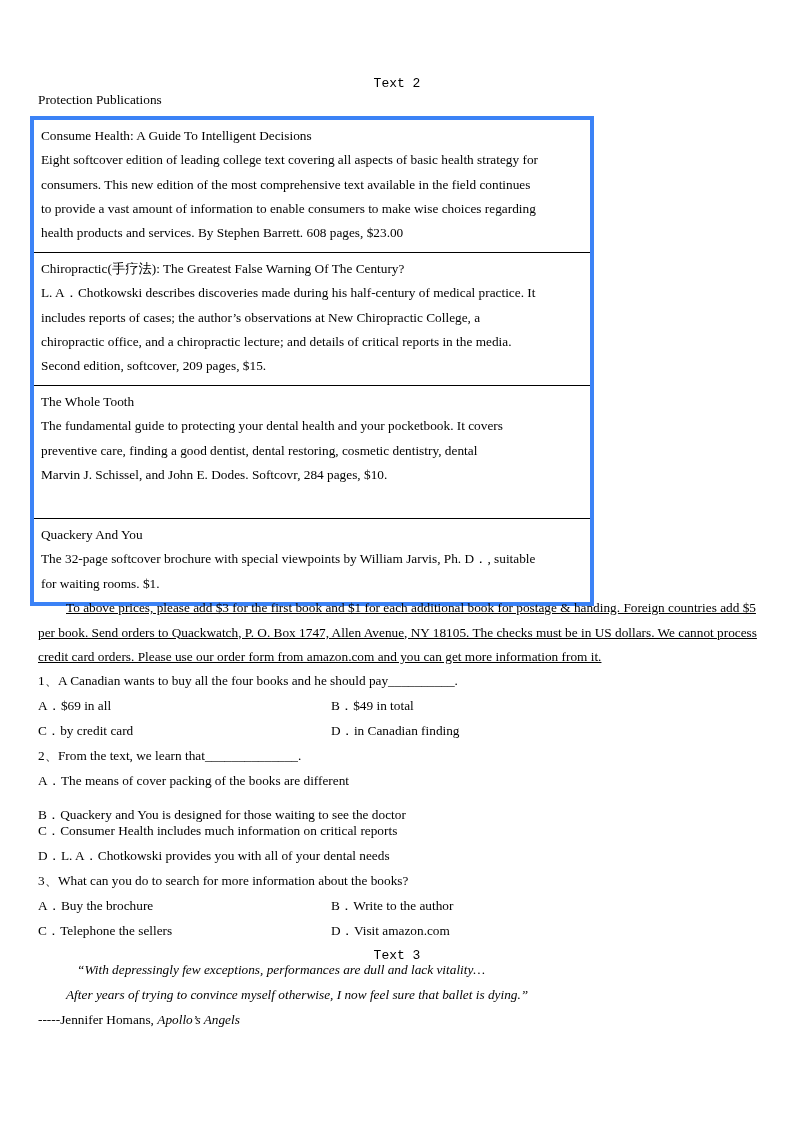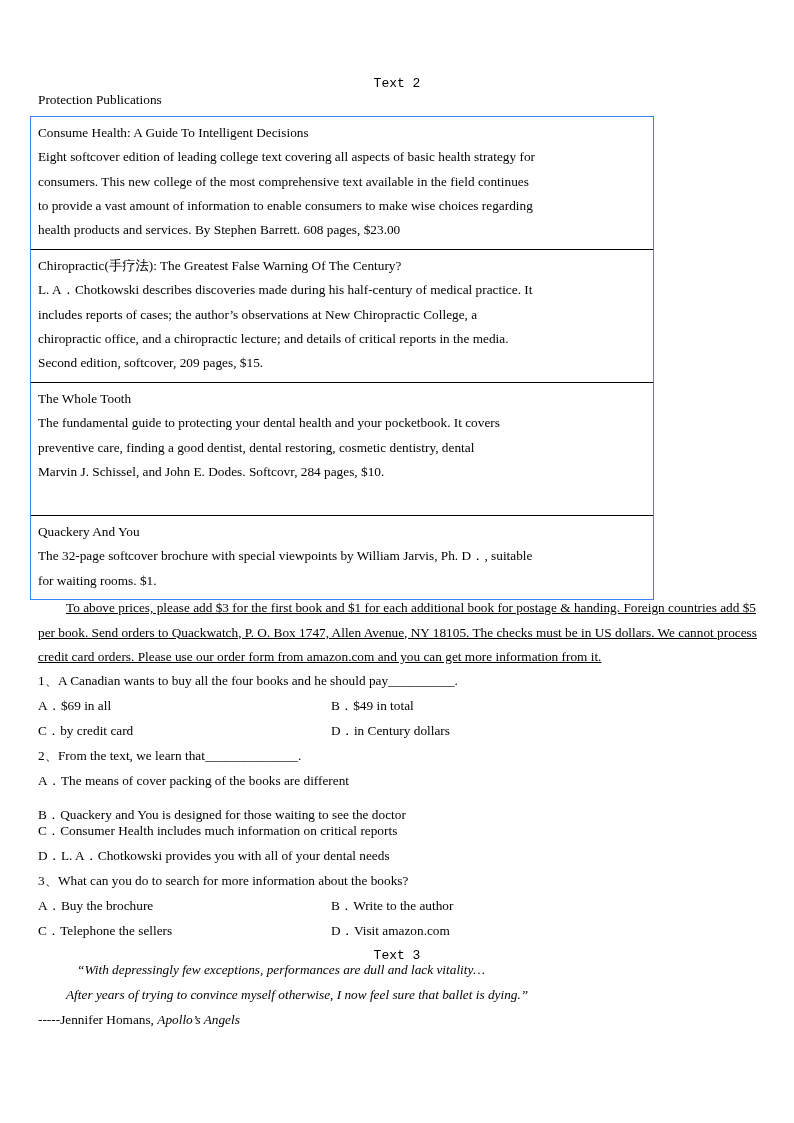--- a/index.html
+++ b/index.html
@@ -8,22 +8,22 @@
       font-family: "Liberation Serif", serif; color: #000; font-size: 13.3px;
     }
     .abs { position: absolute; white-space: nowrap; }
     .mono { font-family: "Liberation Mono", "DejaVu Sans Mono", monospace; font-size: 13px; }
     .section-heading { left: 0; width: 794px; text-align: center; }
     #text2-heading { top: 76px; }
     #text3-heading { top: 948px; }
     #intro-label { left: 38px; top: 92px; }
 
     .table {
-      position: absolute; left: 30px; top: 116px; width: 624px;
-      border: 1px solid #3b82f6; box-sizing: border-box;
+      position: absolute; left: 30px; top: 116px; width: 564px;
+      border: 4px solid #3b82f6; box-sizing: border-box;
     }
     .row { border-top: 1px solid #000; padding: 4px 7px 5px 7px; box-sizing: border-box; }
     .row:first-child { border-top: none; }
     .row .line { line-height: 24.3px; white-space: nowrap; }
     #row-0 { height: 132px; }
     #row-1 { height: 133px; }
     #row-2 { height: 133px; }
     #row-3 { height: 84px; }
 
     .para { left: 38px; width: 720px; line-height: 24.5px; white-space: normal; }
@@ -37,21 +37,21 @@
 </head>
 <body>
 
 <div class="abs mono section-heading" id="text2-heading">Text 2</div>
 <div class="abs" id="intro-label">Protection Publications</div>
 
 <div class="table">
   <div class="row" id="row-0">
     <div class="line">Consume Health: A Guide To Intelligent Decisions</div>
     <div class="line">Eight softcover edition of leading college text covering all aspects of basic health strategy for</div>
-    <div class="line">consumers. This new college of the most comprehensive text available in the field continues</div>
+    <div class="line">consumers. This new edition of the most comprehensive text available in the field continues</div>
     <div class="line">to provide a vast amount of information to enable consumers to make wise choices regarding</div>
     <div class="line">health products and services. By Stephen Barrett. 608 pages, $23.00</div>
   </div>
   <div class="row" id="row-1">
     <div class="line">Chiropractic(手疗法): The Greatest False Warning Of The Century?</div>
     <div class="line">L. A．Chotkowski describes discoveries made during his half-century of medical practice. It</div>
     <div class="line">includes reports of cases; the author’s observations at New Chiropractic College, a</div>
     <div class="line">chiropractic office, and a chiropractic lecture; and details of critical reports in the media.</div>
     <div class="line">Second edition, softcover, 209 pages, $15.</div>
   </div>
@@ -67,21 +67,21 @@
     <div class="line">for waiting rooms. $1.</div>
   </div>
 </div>
 
 <div class="abs para" id="notice">To above prices, please add $3 for the first book and $1 for each additional book for postage &amp; handing. Foreign countries add $5 per book. Send orders to Quackwatch, P. O. Box 1747, Allen Avenue, NY 18105. The checks must be in US dollars. We cannot process credit card orders. Please use our order form from amazon.com and you can get more information from it.</div>
 
 <div class="abs q" style="top:672px;">1、A Canadian wants to buy all the four books and he should pay__________.</div>
 <div class="abs opt-left" style="top:697px;">A．$69 in all</div>
 <div class="abs opt-right" style="top:697px;">B．$49 in total</div>
 <div class="abs opt-left" style="top:722px;">C．by credit card</div>
-<div class="abs opt-right" style="top:722px;">D．in Century dollars</div>
+<div class="abs opt-right" style="top:722px;">D．in Canadian finding</div>
 
 <div class="abs q" style="top:747px;">2、From the text, we learn that______________.</div>
 <div class="abs opt-left" style="top:772px;">A．The means of cover packing of the books are different</div>
 <div class="abs opt-left" style="top:791px;margin-top:15px;">B．Quackery and You is designed for those waiting to see the doctor</div>
 <div class="abs opt-left" style="top:822px;">C．Consumer Health includes much information on critical reports</div>
 <div class="abs opt-left" style="top:847px;">D．L. A．Chotkowski provides you with all of your dental needs</div>
 
 <div class="abs q" style="top:872px;">3、What can you do to search for more information about the books?</div>
 <div class="abs opt-left" style="top:897px;">A．Buy the brochure</div>
 <div class="abs opt-right" style="top:897px;">B．Write to the author</div>

